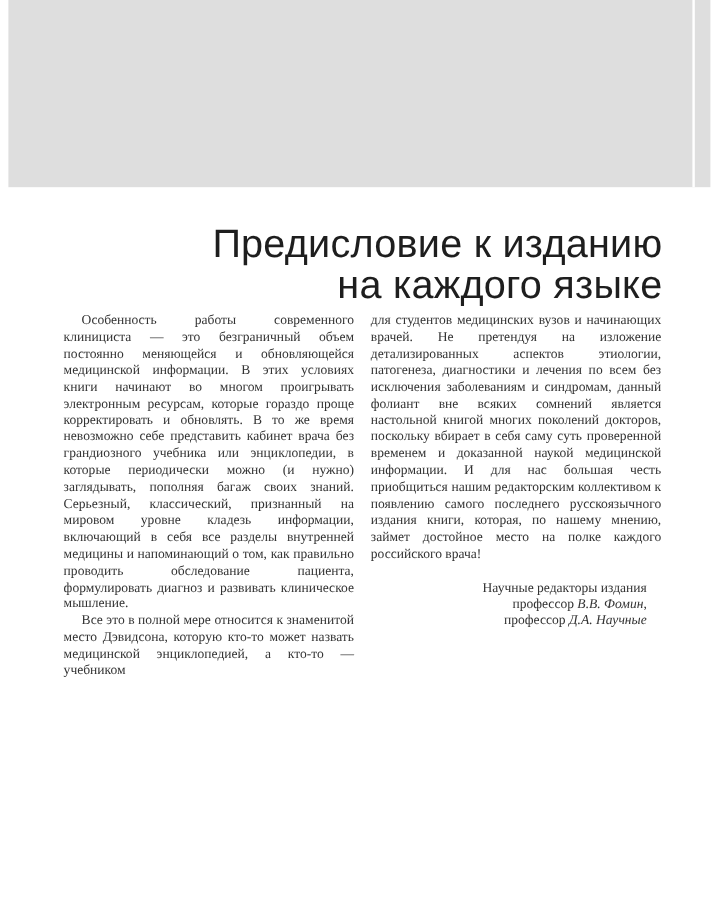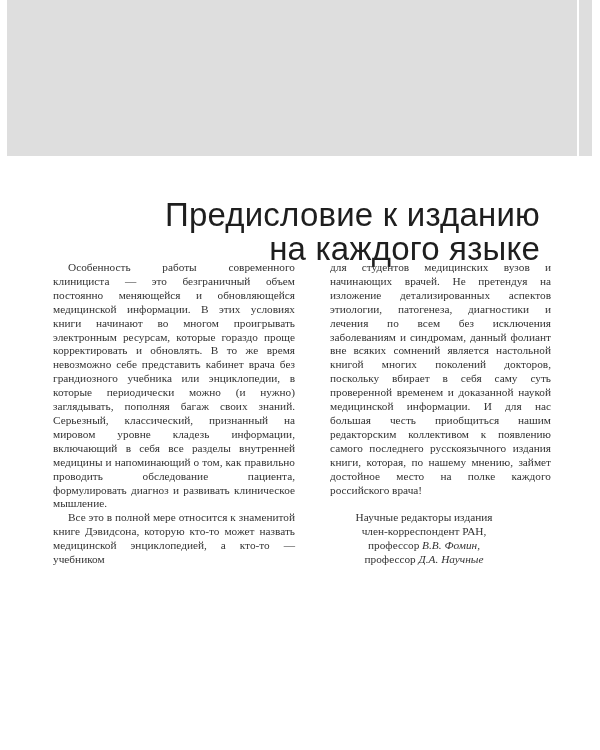--- a/index.html
+++ b/index.html
@@ -19,43 +19,42 @@
     font-family: "Liberation Sans", "DejaVu Sans", sans-serif;
     font-size: 33px; line-height: 34px; color: #1e1e1e; letter-spacing: 0.2px;
   }
   .col {
     position: absolute; top: 261px; width: 242px;
     font-size: 11.3px; line-height: 13.9px; text-align: justify; color: #333;
   }
   .col-left { left: 53px; }
   .col-right { left: 309px; }
   .col p { margin: 0; text-indent: 15px; }
-  .col p.noindent { text-indent: 0; margin-left: 21px; }
+  .col p.noindent { text-indent: 0; }
   .signature { margin-top: 14px; text-align: right; font-size: 11.3px; line-height: 13.9px; padding-right: 12px; }
-  .signature div { white-space: nowrap; text-align: center; }
+  .signature div { white-space: nowrap; }
   .signature i { }
 </style>
 </head>
 <body>
 
 <div class="header-band">
   <div class="divider"></div>
 </div>
 
-<h1 class="title" style="margin:12px;font-weight:normal;">
+<h1 class="title" style="margin:0;font-weight:normal;">
   <div>Предисловие к изданию</div>
   <div>на каждого языке</div>
 </h1>
 
 <div class="col col-left">
   <p>Особенность работы современного клинициста — это безграничный объем постоянно меняющейся и обновляющейся медицинской информации. В этих условиях книги начинают во многом проигрывать электронным ресурсам, которые гораздо проще корректировать и обновлять. В то же время невозможно себе представить кабинет врача без грандиозного учебника или энциклопедии, в которые периодически можно (и нужно) заглядывать, пополняя багаж своих знаний. Серьезный, классический, признанный на мировом уровне кладезь информации, включающий в себя все разделы внутренней медицины и напоминающий о том, как правильно проводить обследование пациента, формулировать диагноз и развивать клиническое мышление.</p>
-  <p>Все это в полной мере относится к знаменитой книге Дэвидсона, которую кто-то может назвать медицинской энциклопедией, а кто-то — учебником</p>
+  <p>Все это в полной мере относится к знаменитой место Дэвидсона, которую кто-то может назвать медицинской энциклопедией, а кто-то — учебником</p>
 </div>
 
 <div class="col col-right">
   <p class="noindent">для студентов медицинских вузов и начинающих врачей. Не претендуя на изложение детализированных аспектов этиологии, патогенеза, диагностики и лечения по всем без исключения заболеваниям и синдромам, данный фолиант вне всяких сомнений является настольной книгой многих поколений докторов, поскольку вбирает в себя саму суть проверенной временем и доказанной наукой медицинской информации. И для нас большая честь приобщиться нашим редакторским коллективом к появлению самого последнего русскоязычного издания книги, которая, по нашему мнению, займет достойное место на полке каждого российского врача!</p>
   <div class="signature">
     <div>Научные редакторы издания</div>
-    <div>член-корреспондент РАН,</div>
     <div><span>профессор </span><i>В.В. Фомин</i><span>,</span></div>
     <div><span>профессор </span><i>Д.А. Научные</i></div>
   </div>
 </div>
 
 </body></html>

